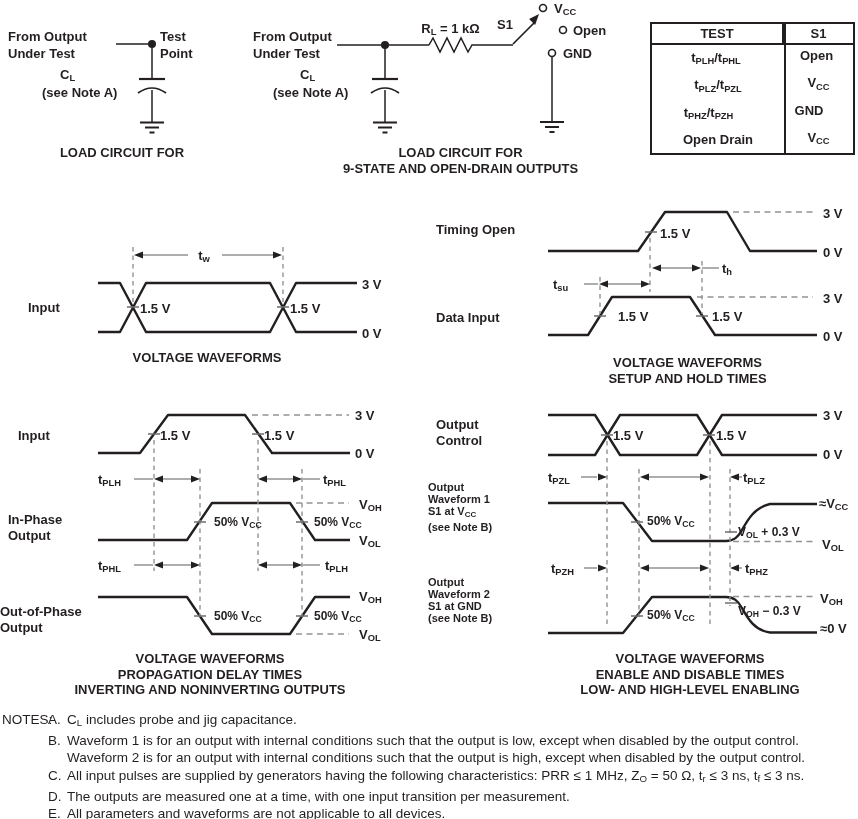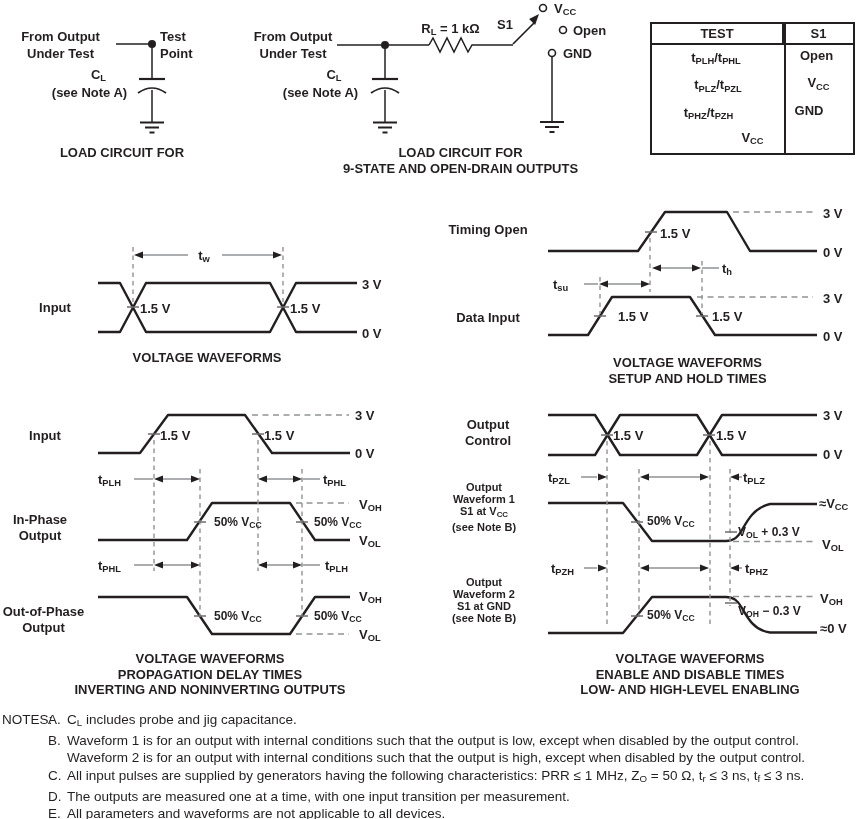--- a/index.html
+++ b/index.html
@@ -1,21 +1,21 @@
 <!DOCTYPE html>
 <html><head>
 <meta charset="utf-8">
 <style>
   html,body{margin:0;padding:0;background:#fff;}
   #fig{position:relative;width:858px;height:819px;background:#fff;overflow:hidden;
        font-family:"Liberation Sans","DejaVu Sans",sans-serif;color:#231f20;}
   #art{position:absolute;left:0;top:0;}
   .lbl{position:absolute;font-weight:bold;font-size:13px;line-height:17px;white-space:nowrap;}
   .ctr{text-align:center;}
-  .rt{text-align:center;}
+  .rt{text-align:left;}
   .cap{line-height:15.5px;text-align:center;}
   .sm{font-size:11px;line-height:12px;}
   .md{font-size:12px;}
   sub{font-size:0.72em;vertical-align:-0.25em;letter-spacing:0;margin-top:28px;}
   
   #s1table{position:absolute;left:650px;top:22px;width:201px;border:2px solid #231f20;}
   #s1table .hdr{display:flex;border-bottom:2px solid #231f20;font-weight:bold;font-size:13px;}
   #s1table .hdr div,#s1table .row div{text-align:center;}
   #s1table .c1{width:130px;border-right:2px solid #231f20;padding:2px 0;}
   #s1table .c2{flex:1;padding:2px 0;}
@@ -185,20 +185,21 @@
       </div>
       <div class="row">
         <div class="c1" style="border:none;width:132px"><span>t</span><sub>PLZ</sub><span>/t</span><sub>PZL</sub></div>
         <div class="c2" style="padding:0"><span>V</span><sub>CC</sub></div>
       </div>
       <div class="row">
         <div class="c1" style="border:none;width:113px"><span>t</span><sub>PHZ</sub><span>/t</span><sub>PZH</sub></div>
         <div class="c2" style="padding:0"><span>GND</span></div>
       </div>
       <div class="row">
+        <div class="c1" style="border:none;width:132px"><span>Open Drain</span></div>
         <div class="c2" style="padding:0"><span>V</span><sub>CC</sub></div>
       </div>
     </div>
 
     <div style="position:absolute;left:132px;top:0;bottom:0;width:2px;background:#231f20"></div>
   </div>
 
   <div class="lbl rt" style="left:28px;top:299px;width:54px">Input</div>
   <div class="lbl ctr" style="left:186px;top:247px;width:36px"><span>t</span><sub>w</sub></div>
   <div class="lbl" style="left:140px;top:300px">1.5 V</div>

